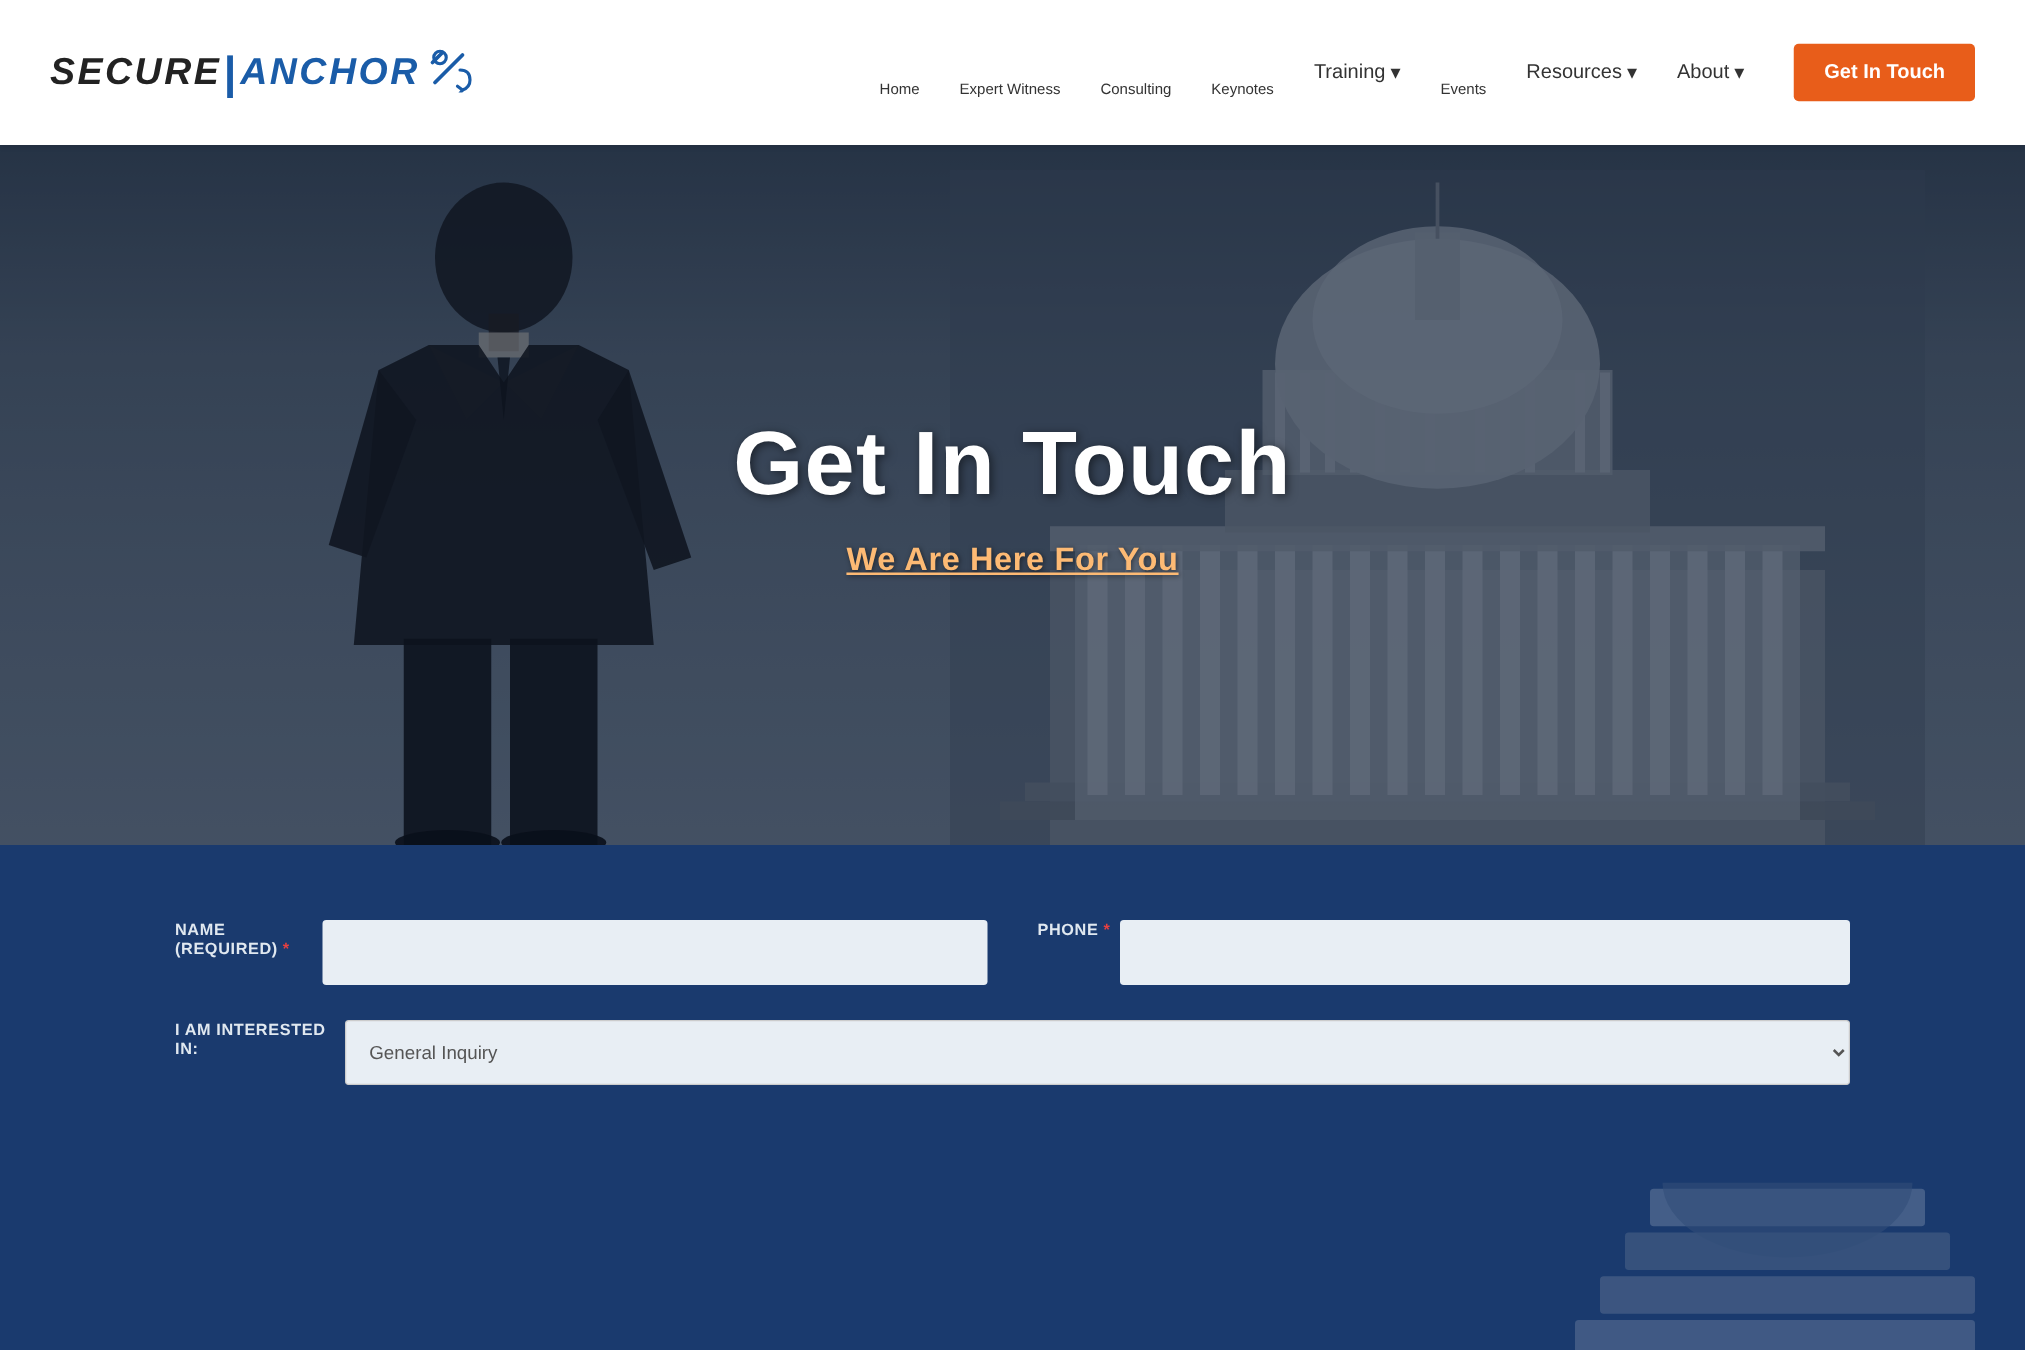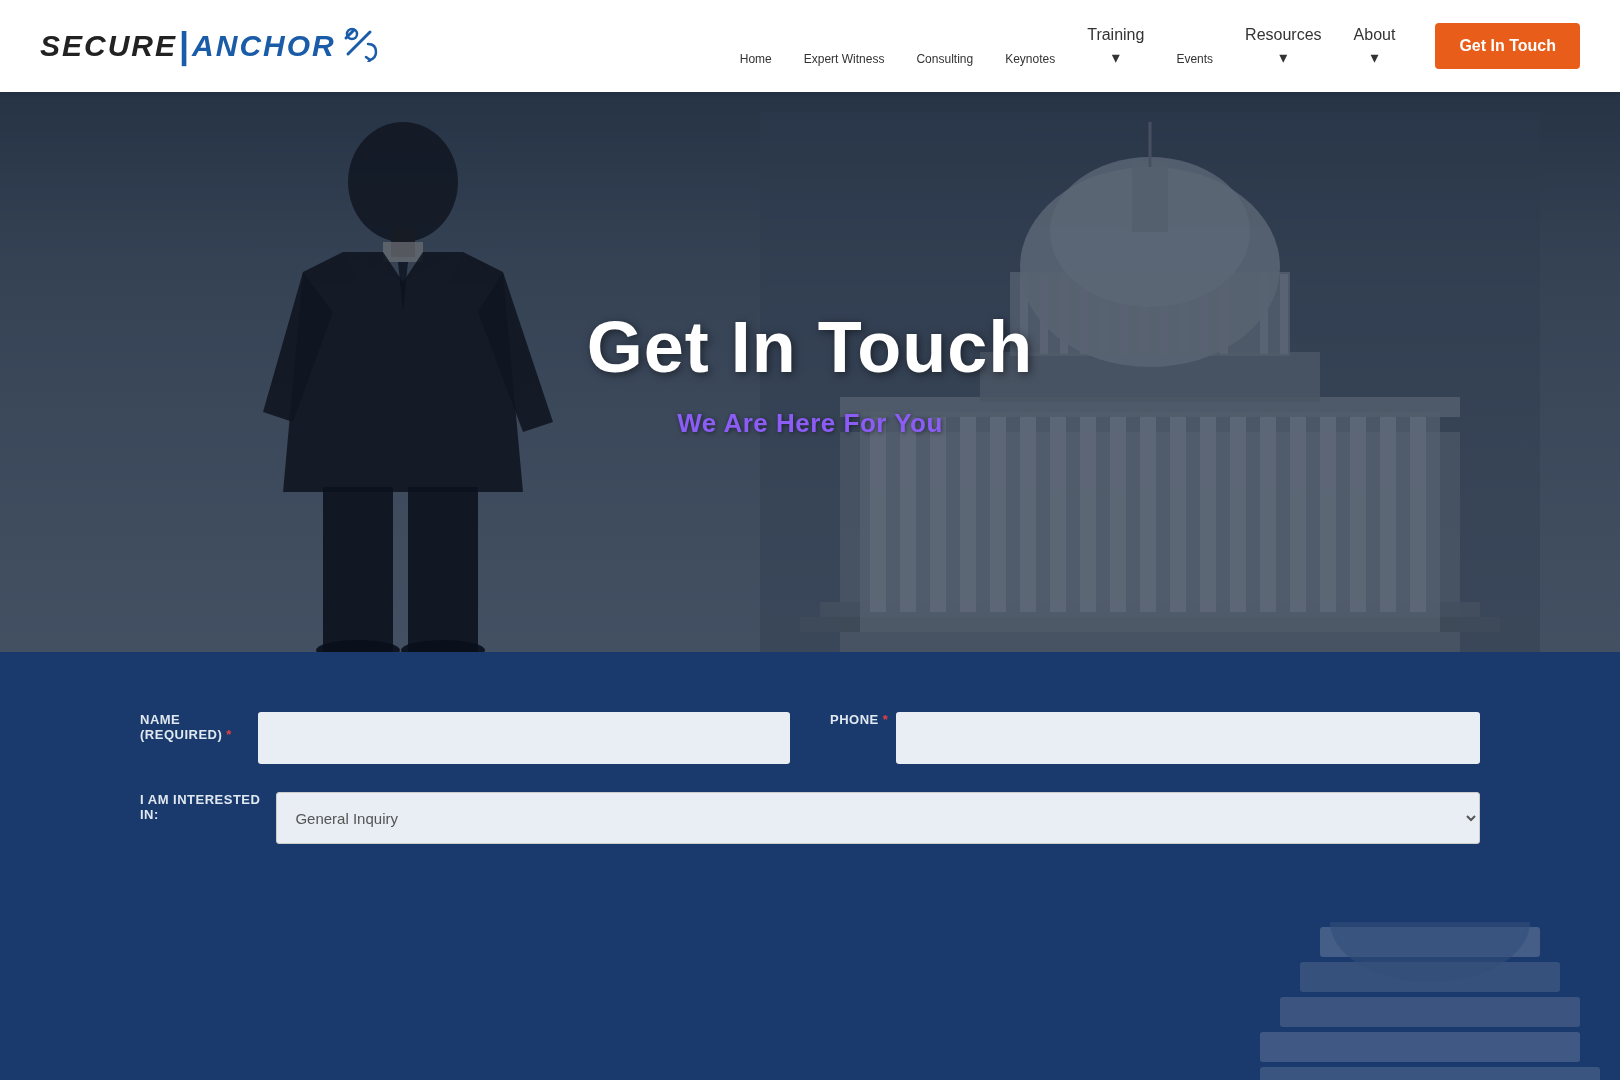--- a/index.html
+++ b/index.html
@@ -1,21 +1,21 @@
 <!DOCTYPE html>
 <html><head>
   <meta charset="utf-8">
   <style>
     * { margin: 0; padding: 0; box-sizing: border-box; }
     body { font-family: 'Arial', sans-serif; width: 1620px; overflow-x: hidden; }
 
     
     .header {
       background: #fff;
-      height: 92px;
+      height: 116px;
       display: flex;
       align-items: center;
       padding: 0 40px;
       box-shadow: 0 2px 4px rgba(0,0,0,0.1);
       position: relative;
       z-index: 10;
     }
     .logo-area {
       display: flex;
       align-items: center;
@@ -59,21 +59,20 @@
       font-size: 12px;
       font-weight: 500;
       white-space: nowrap;
       margin-top: 25px;
     }
     .nav-dropdown {
       display: flex;
       align-items: center;
       gap: 4px;
       cursor: pointer;
-      flex-direction: column;
     }
     .nav-dropdown span {
       color: #333;
       font-size: 16px;
       font-weight: 500;
     }
     .chevron-icon {
       font-size: 12px;
       color: #333;
     }
@@ -126,25 +125,26 @@
       gap: 20px;
     }
     .hero-title {
       color: #fff;
       font-size: 72px;
       font-weight: 900;
       text-shadow: 2px 2px 8px rgba(0,0,0,0.5);
       letter-spacing: 1px;
     }
     .hero-subtitle {
-      color: #8b5cf6;
+      color: #fdba74;
       font-size: 26px;
       font-weight: 600;
       text-shadow: 1px 1px 4px rgba(0,0,0,0.5);
       letter-spacing: 0.5px;
+      text-decoration: underline;
     }
 
     
     .form-section {
       background: #1a3a6e;
       padding: 60px 140px 80px;
       min-height: 530px;
     }
     .form-row {
       display: flex;

